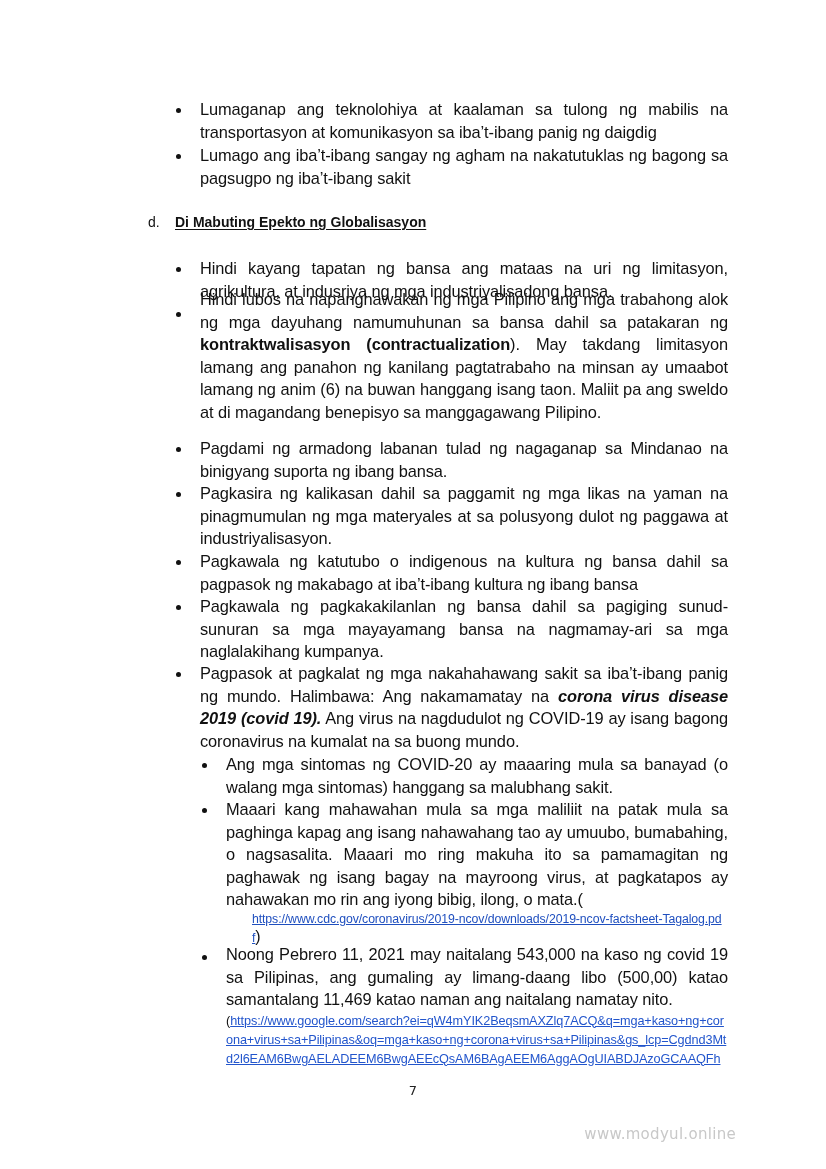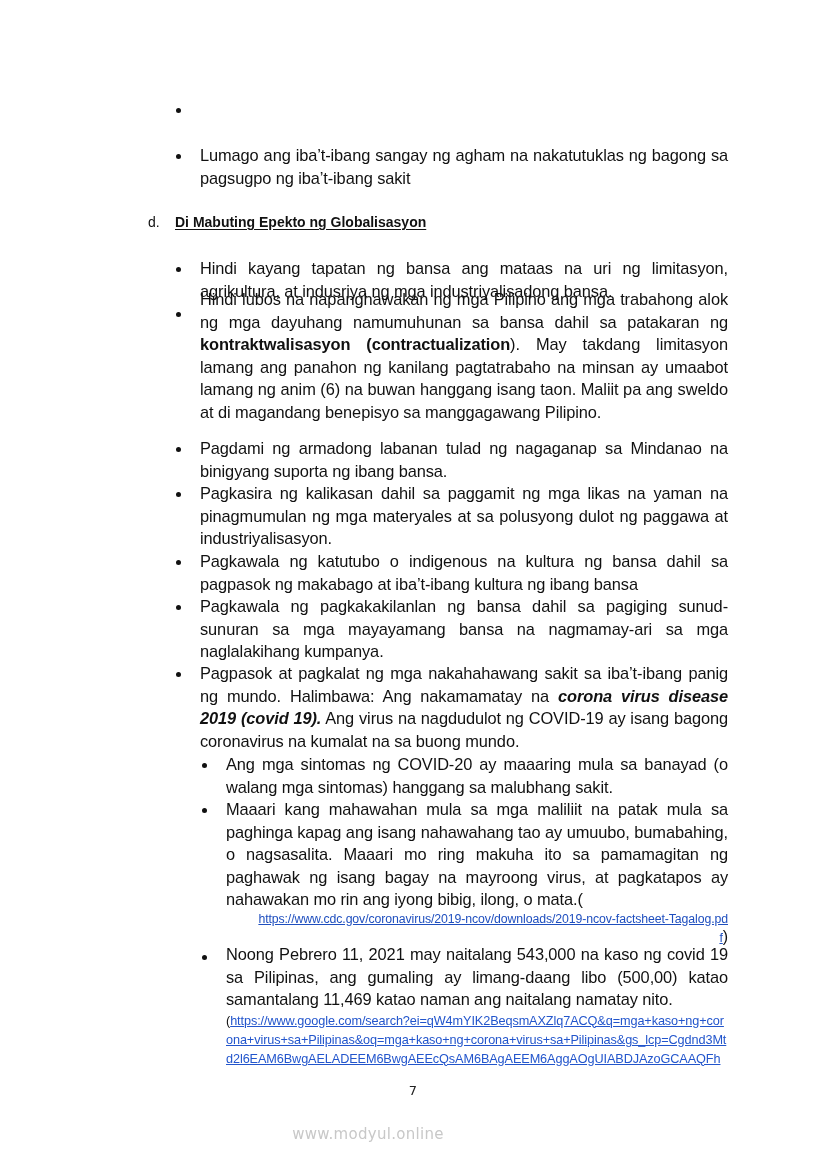--- a/index.html
+++ b/index.html
@@ -76,33 +76,36 @@
       top: 1083px;
       text-align: center;
       font-family: "DejaVu Sans", sans-serif;
       font-size: 13px;
       color: #222222;
     }
     .watermark {
       position: absolute;
       left: 0; width: 736px;
       top: 1125px;
-      text-align: center;
+      text-align: right;
       font-family: "DejaVu Sans", sans-serif;
       font-size: 15px;
       letter-spacing: 0.3px;
       color: #c8c8c8;
     }
   </style>
 </head>
 <body>
 
 <div class="page">
 
   <span class="bullet b1" style="top:108px;"></span>
+  <div class="item text lvl1" style="top:98px;">
+    <span>Lumaganap ang teknolohiya at kaalaman sa tulong ng mabilis na transportasyon at komunikasyon sa iba’t-ibang panig ng daigdig</span>
+  </div>
 
   <span class="bullet b1" style="top:154px;"></span>
   <div class="item text lvl1" style="top:144px;">
     <span>Lumago ang iba’t-ibang sangay ng agham na nakatutuklas ng bagong sa pagsugpo ng iba’t-ibang sakit</span>
   </div>
 
   <div class="heading">
     <span class="label">d.</span><span class="title">Di Mabuting Epekto ng Globalisasyon</span>
   </div>
 
@@ -142,21 +145,21 @@
   </div>
 
   <span class="bullet b2" style="top:763px;"></span>
   <div class="item text lvl2" style="top:753px;">
     <span>Ang mga sintomas ng COVID-20 ay maaaring mula sa banayad (o walang mga sintomas) hanggang sa malubhang sakit.</span>
   </div>
 
   <span class="bullet b2" style="top:808px;"></span>
   <div class="item text lvl2" style="top:798px;">
     <span>Maaari kang mahawahan mula sa mga maliliit na patak mula sa paghinga kapag ang isang nahawahang tao ay umuubo, bumabahing, o nagsasalita.  Maaari mo ring makuha ito sa pamamagitan ng paghawak ng isang bagay na mayroong virus, at pagkatapos ay nahawakan mo  rin  ang  iyong bibig, ilong, o mata.(</span>
-    <div class="cdc-link" style="text-align:right;padding-left:26px;">
+    <div class="cdc-link" style="text-align:left;padding-left:26px;">
       <a class="link" href="#" style="word-break:break-all;">https://www.cdc.gov/coronavirus/2019-ncov/downloads/2019-ncov-factsheet-Tagalog.pdf</a><span style="font-size:16px;color:#111;">)</span>
     </div>
   </div>
 
   <span class="bullet b2" style="top:955px;"></span>
   <div class="item text lvl2" style="top:943px;">
     <span>Noong Pebrero 11, 2021 may naitalang  543,000 na  kaso ng covid 19 sa Pilipinas,  ang gumaling ay  limang-daang  libo (500,00) katao samantalang 11,469 katao naman ang naitalang namatay  nito.</span>
     <div class="link-small" style="height:57px; overflow:hidden; margin-top:1px;">
       <span style="color:#111;">(</span><a class="link" href="#">https://www.google.com/search?ei=qW4mYIK2BeqsmAXZlq7ACQ&amp;q=mga+kaso+ng+corona+virus+sa+Pilipinas&amp;oq=mga+kaso+ng+corona+virus+sa+Pilipinas&amp;gs_lcp=Cgdnd3Mtd2l6EAM6BwgAELADEEM6BwgAEEcQsAM6BAgAEEM6AggAOgUIABDJAzoGCAAQFhAeOgUIABCGAzoKCAAQ6glQtAlQ</a>
     </div>

